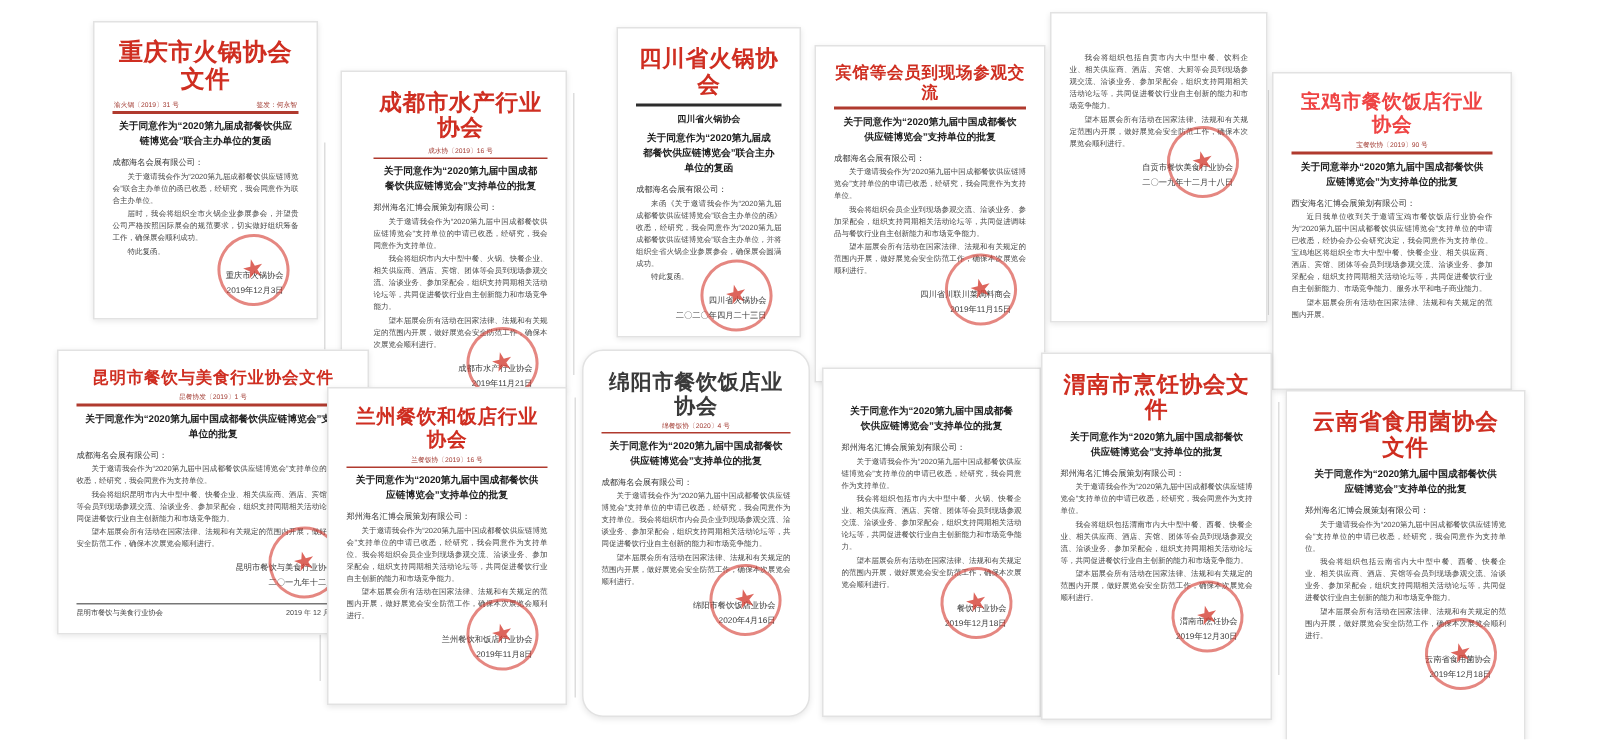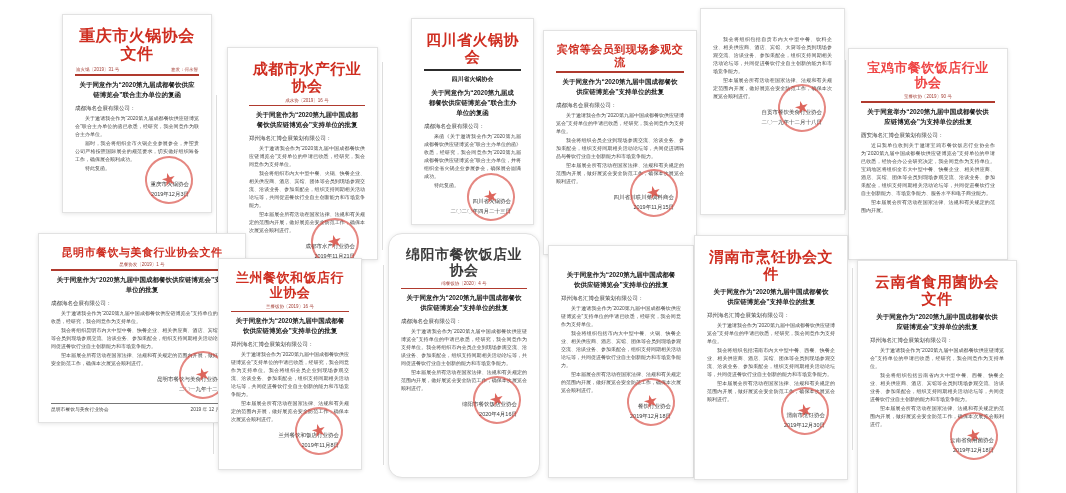--- a/index.html
+++ b/index.html
@@ -146,21 +146,21 @@
         <div class="seal">
           <span>★</span>
         </div>
       </div>
       <div class="footer">
         <span>昆明市餐饮与美食行业协会</span>
         <span>2019 年 12 月 17 日</span>
       </div>
       <div class="pageno">- 1 -</div>
     </div>
-    <div class="doc" style="left: 218px; top: 258px; width: 144px; height: 212px;">
+    <div class="doc" style="left: 218px; top: 258px; width: 160px; height: 212px;">
       <div class="hd" style="color: rgb(207, 46, 33); font-size: 13px;">兰州餐饮和饭店行业协会</div>
       <div class="docno-c">兰餐饭协〔2019〕16 号</div>
       <div class="rule thin"></div>
       <div class="ttl">关于同意作为“2020第九届中国成都餐饮供应链博览会”支持单位的批复</div>
       <div class="salu">郑州海名汇博会展策划有限公司：</div>
       <div class="para">关于邀请我会作为“2020第九届中国成都餐饮供应链博览会”支持单位的申请已收悉，经研究，我会同意作为支持单位。我会将组织会员企业到现场参观交流、洽谈业务、参加采配会，组织支持同期相关活动论坛等，共同促进餐饮行业自主创新的能力和市场竞争能力。</div>
       <div class="para">望本届展会所有活动在国家法律、法规和有关规定的范围内开展，做好展览会安全防范工作，确保本次展览会顺利进行。</div>
       <div class="sig">
         <div>兰州餐饮和饭店行业协会</div>
         <div>2019年11月8日</div>

